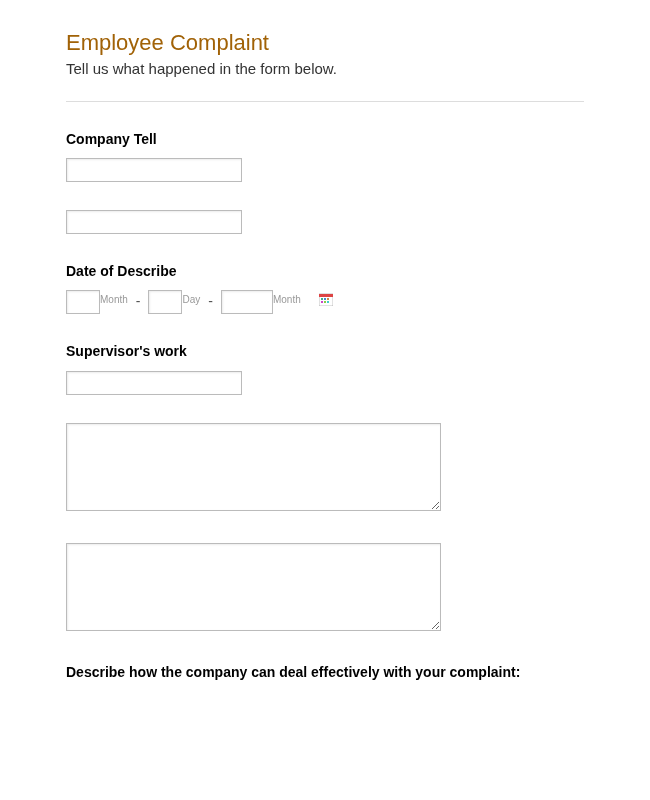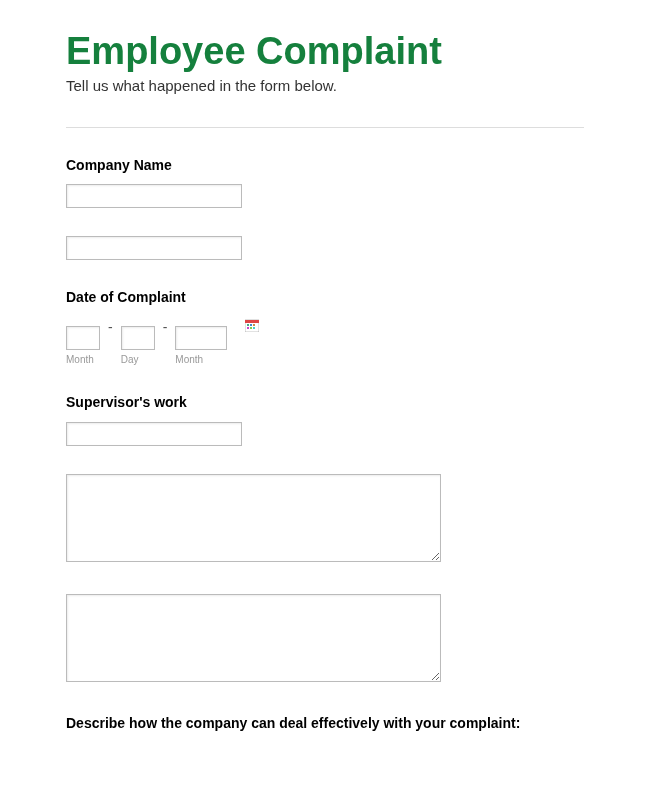--- a/index.html
+++ b/index.html
@@ -7,29 +7,29 @@
       margin: 0;
       padding: 0;
     }
     body {
       font-family: "Lucida Grande", "Lucida Sans Unicode", Arial, sans-serif;
       background: #fff;
       width: 650px;
       padding: 30px 66px 0 66px;
     }
     .form-title {
-      font-size: 38px;
-      font-weight: bold;
-      color: #15803d;
+      font-size: 22px;
+      font-weight: normal;
+      color: #a16207;
       margin-bottom: 4px;
     }
     .form-subtitle {
       font-size: 15px;
       color: #333;
-      margin-bottom: 33px;
+      margin-bottom: 24px;
     }
     hr.divider {
       border: none;
       border-top: 1px solid #ddd;
       margin-bottom: 28px;
     }
     .field-group {
       margin-bottom: 28px;
     }
     .field-label {
@@ -49,22 +49,21 @@
       padding: 2px 4px;
       font-size: 13px;
     }
     .date-row {
       display: flex;
       align-items: flex-start;
       gap: 0;
     }
     .date-part {
       display: flex;
-      flex-direction: column;
-      margin-top: 10px;
+      flex-direction: row;
     }
     .date-input-month, .date-input-day {
       width: 34px;
       height: 24px;
       border: 1px solid #bbb;
       background: #fff;
       box-shadow: inset 1px 1px 2px rgba(0,0,0,0.08);
       padding: 2px 4px;
       font-size: 13px;
       text-align: center;
@@ -108,30 +107,30 @@
   </style>
 </head>
 <body>
 
 <h1 class="form-title">Employee Complaint</h1>
 <p class="form-subtitle">Tell us what happened in the form below.</p>
 
 <hr class="divider">
 
 <div class="field-group">
-  <label class="field-label">Company Name</label>
+  <label class="field-label">Company Tell</label>
   <input type="text" class="text-input" value="" style="">
 </div>
 
 <div class="field-group">
   <input type="text" class="text-input" value="" style="">
 </div>
 
 <div class="field-group">
-  <label class="field-label">Date of Complaint</label>
+  <label class="field-label">Date of Describe</label>
   <div class="date-row">
     <div class="date-part">
       <input type="text" class="date-input-month" value="" style="">
       <span class="date-sublabel">Month</span>
     </div>
     <span class="date-sep">-</span>
     <div class="date-part">
       <input type="text" class="date-input-day" value="" style="">
       <span class="date-sublabel">Day</span>
     </div>

